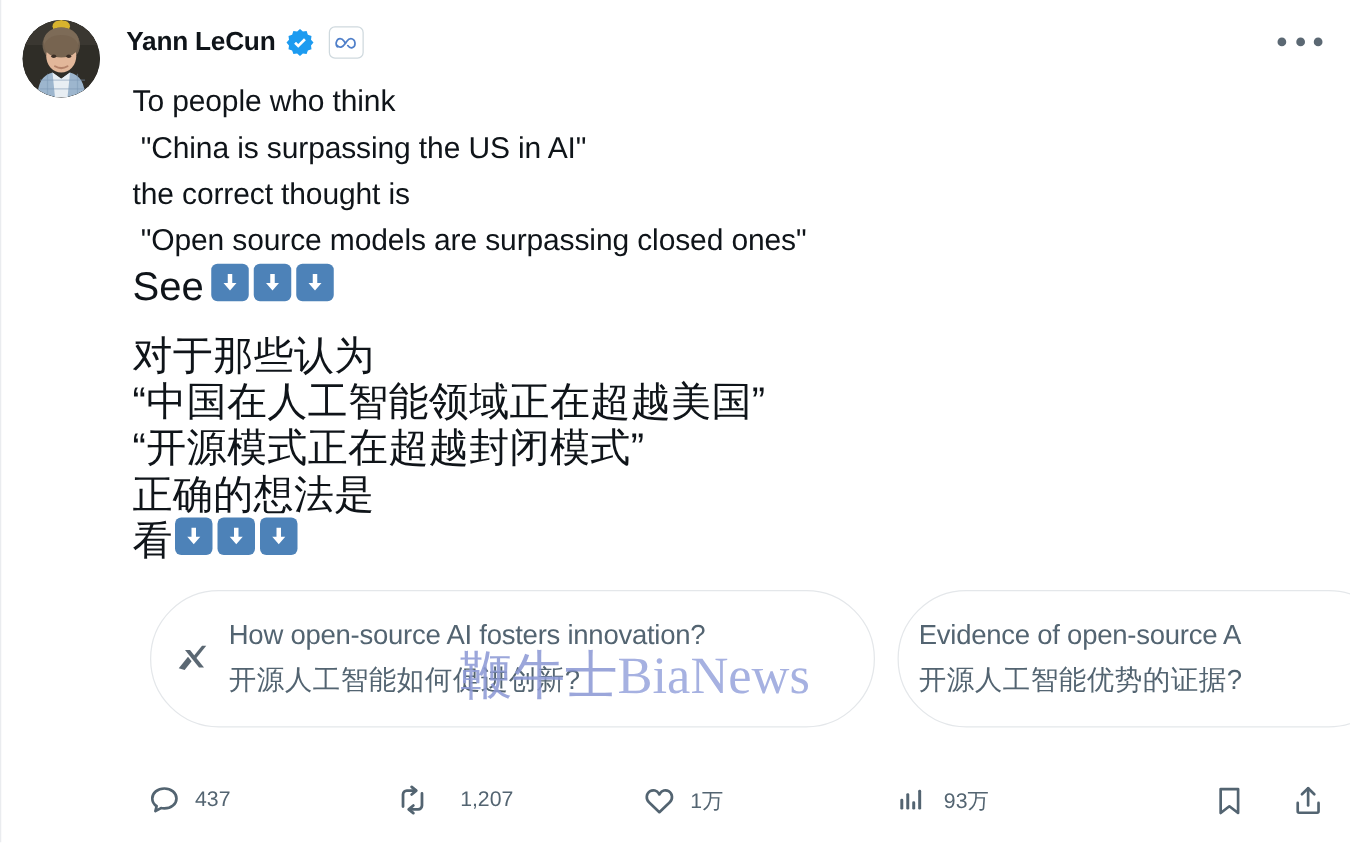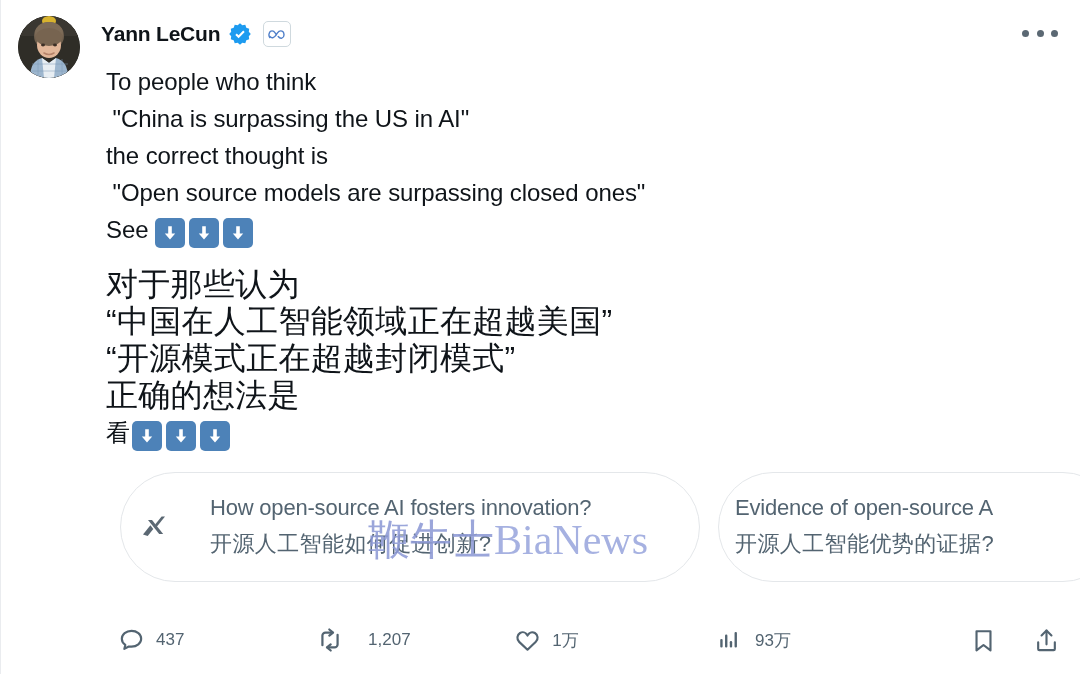--- a/index.html
+++ b/index.html
@@ -130,22 +130,22 @@
   }
   .line.cjk {
     font-size: 32px;
     line-height: 37px;
     letter-spacing: 0.3px;
   }
   .gap { height: 18px; }
 
   .arrow-row {
     display: flex;
-    align-items: flex-end;
-    font-size: 24px;
+    align-items: flex-start;
+    font-size: 32px;
     line-height: 37px;
   }
   .arrow-row .lead { margin-right: 6px; }
   .arrow-row.cjk .lead { margin-right: 2px; }
   .dn {
     width: 30px;
     height: 30px;
     border-radius: 5px;
     background: #4d82b8;
     display: inline-flex;
@@ -167,21 +167,20 @@
   }
   .pill {
     border: 1px solid #e4e7ea;
     border-radius: 58px;
     height: 110px;
     box-sizing: border-box;
     display: flex;
     align-items: center;
     padding: 0 26px 0 16px;
     background: #ffffff;
-    gap: 27px;
   }
   .pill-1 { width: 580px; }
   .pill-2 { width: 400px; }
   .grok-logo {
     flex: 0 0 38px;
     width: 38px;
     height: 38px;
     margin-right: 8px;
     display: flex;
     align-items: center;

